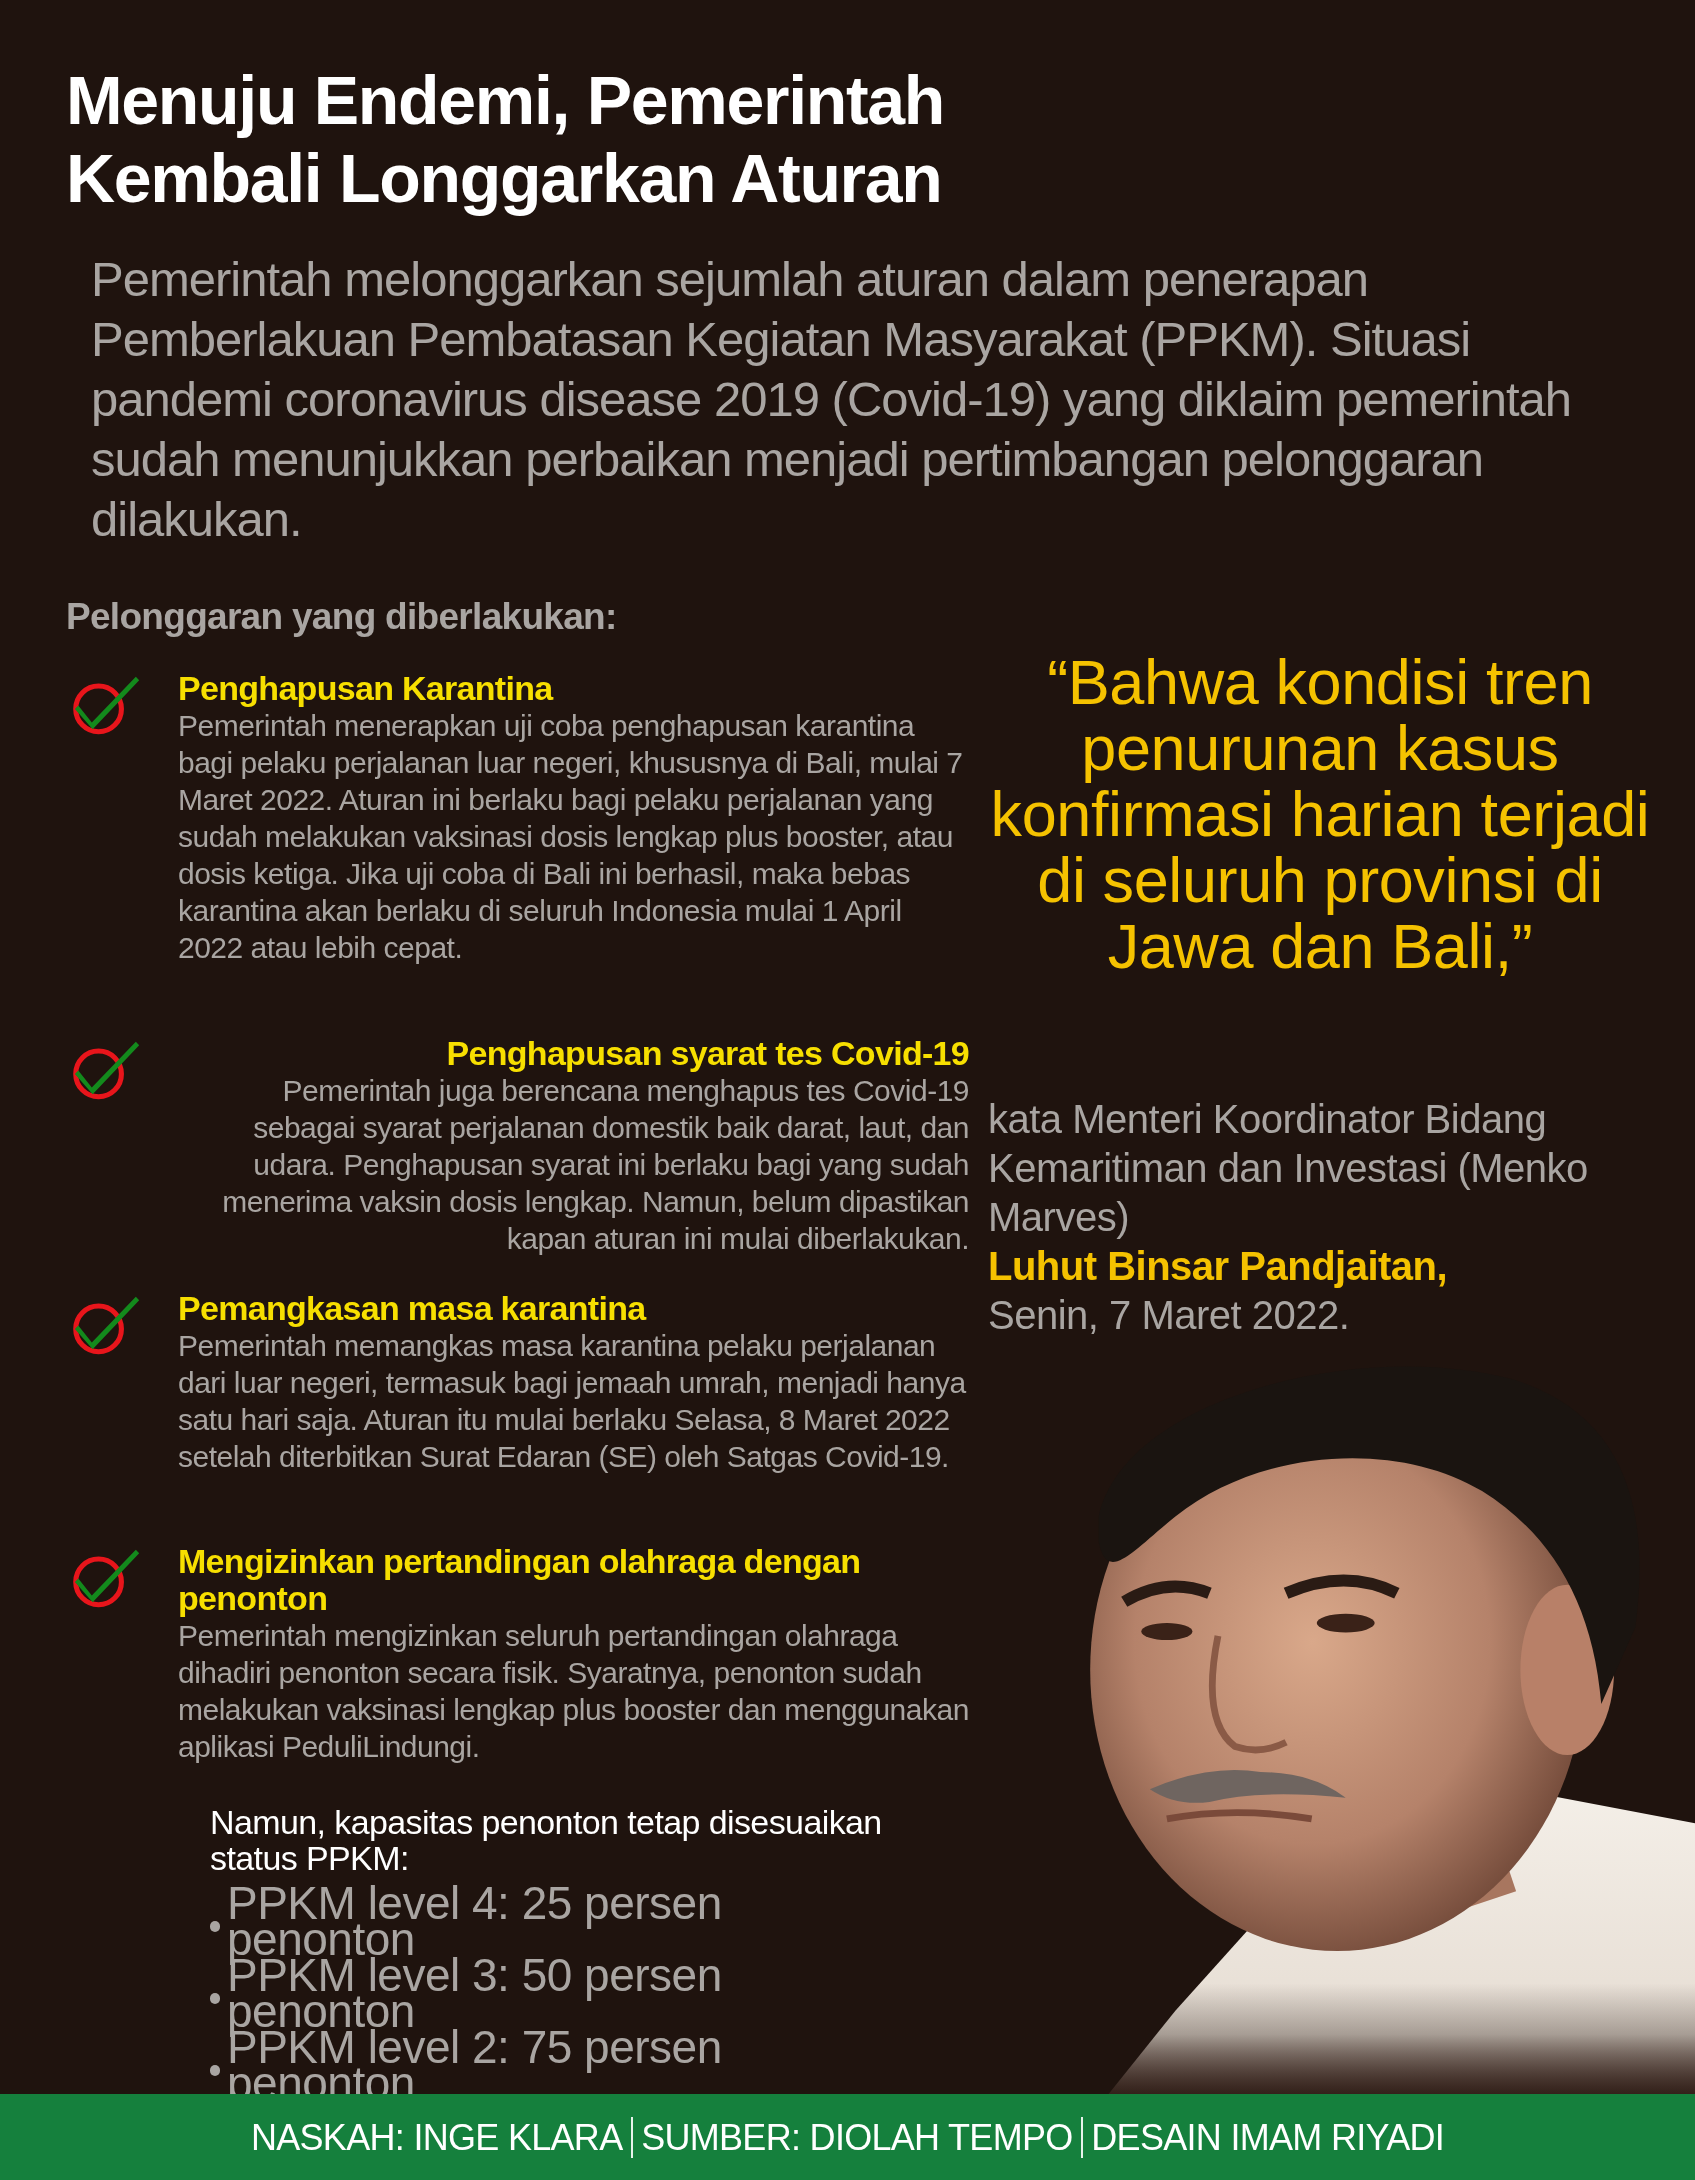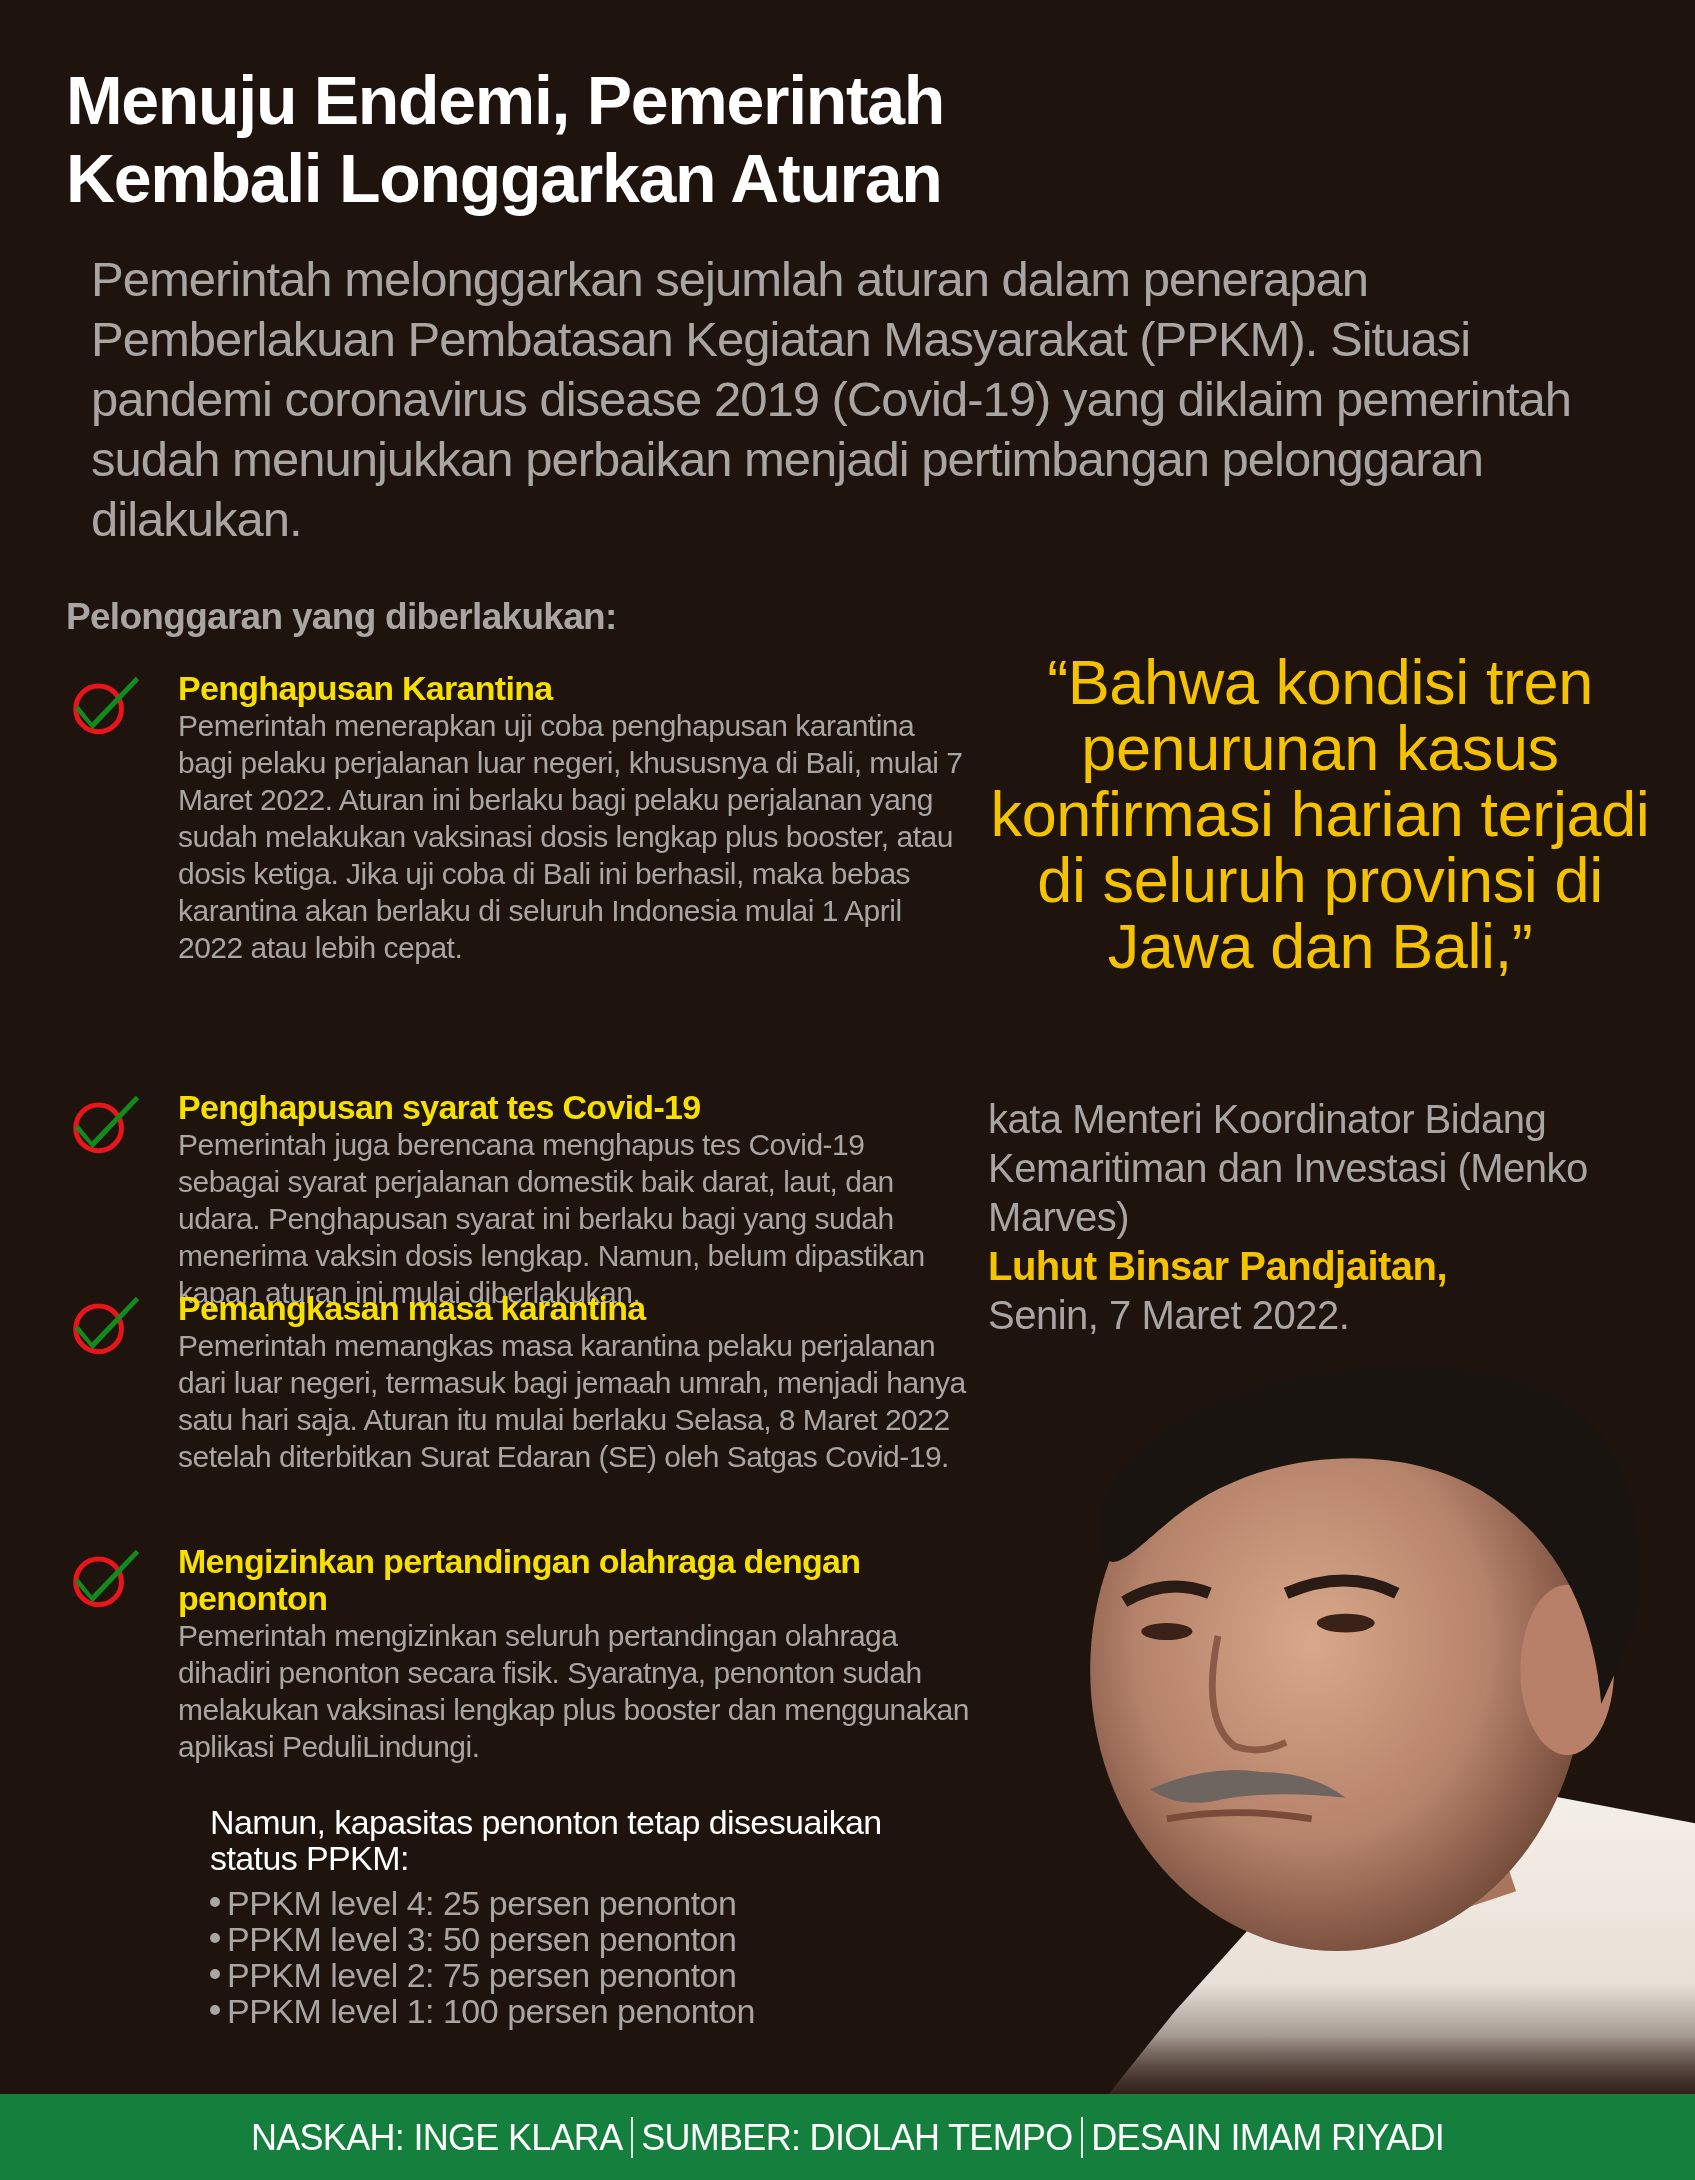--- a/index.html
+++ b/index.html
@@ -23,32 +23,32 @@
   .item { position: absolute; left: 66px; width: 903px; }
   .item .check { position: absolute; left: 0; top: 0; width: 77px; height: 66px; }
   .item .text { margin-left: 112px; }
   .item .item-title {
     color: #f7df00; font-weight: bold; font-size: 34px; line-height: 37px; letter-spacing: -0.7px;
   }
   .item .item-body {
     color: #a9a5a2; font-size: 30px; line-height: 37px; letter-spacing: -0.5px;
   }
   #item0 { top: 670px; }
-  #item1 { top: 1089px; }
+  #item1 { top: 1035px; text-align: right; }
   #item2 { top: 1290px; }
   #item3 { top: 1543px; }
 
   .capacity { position: absolute; left: 210px; top: 1804px; width: 681px; }
   .capacity .cap-note {
     color: #ffffff; font-size: 34px; line-height: 36px; letter-spacing: -0.6px; margin-bottom: 8.5px;
   }
   .capacity ul { list-style: none; }
   .capacity li {
-    color: #a9a5a2; font-size: 34px; line-height: 36px; letter-spacing: -0.5px;
-    display: flex; 
+    color: #a9a5a2; font-size: 46px; line-height: 36px; letter-spacing: -0.5px;
+    display: flex; align-items: center;
   }
   .capacity li .dot {
     width: 10.2px; height: 10.2px; border-radius: 50%; background: #a9a5a2;
     margin-right: 6.8px; margin-top: 12px; flex: none;
   }
 
   .quote {
     position: absolute; left: 988px; top: 649px; width: 664px; text-align: center;
     color: #f5c200; font-size: 63px; line-height: 66px; letter-spacing: -0.4px;
   }

